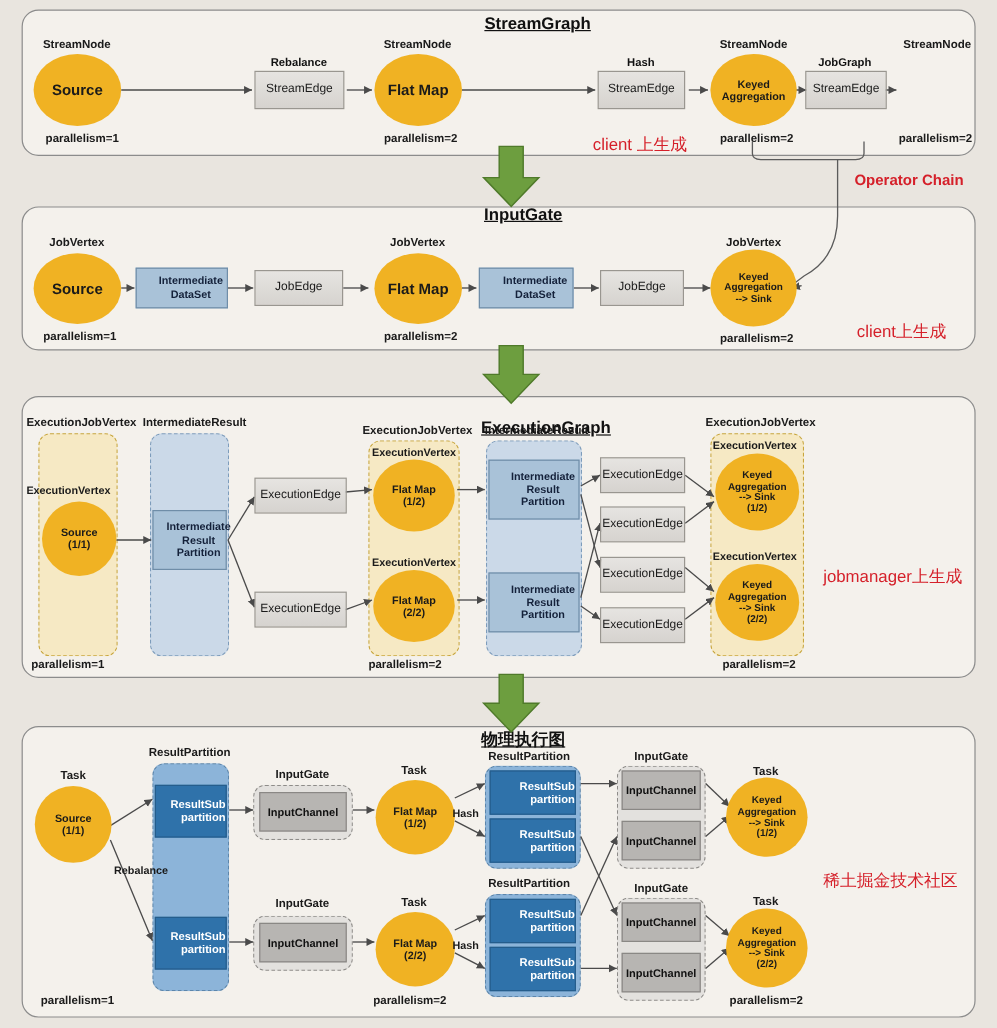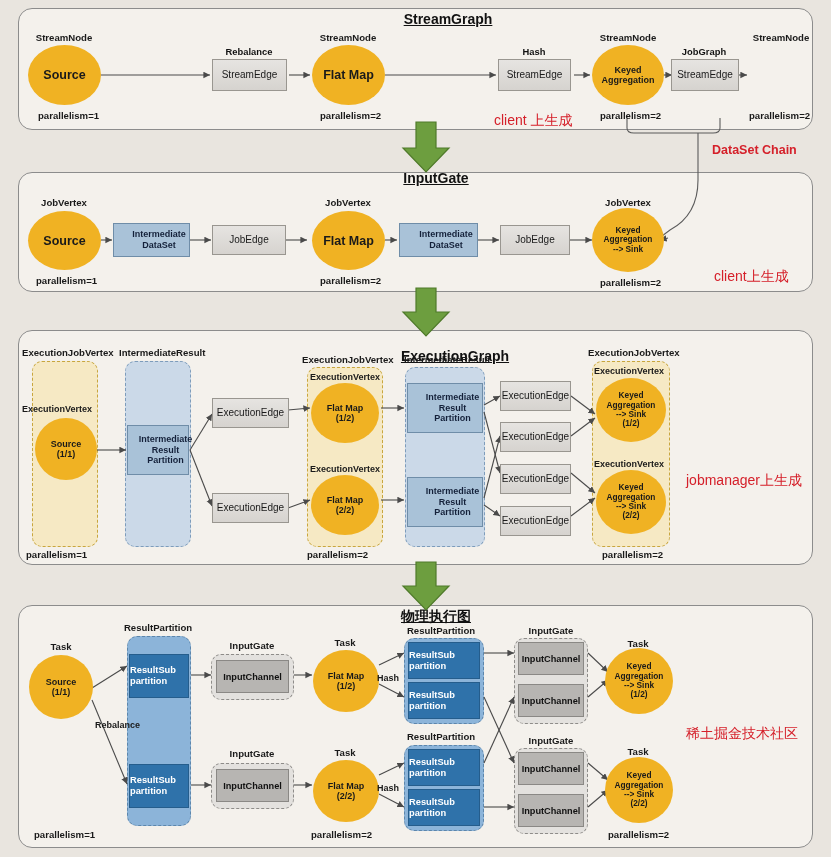--- a/index.html
+++ b/index.html
@@ -63,21 +63,21 @@
     text-align:center;
     font-size:9px;color:#14213a;font-weight:bold;
     box-sizing:border-box;line-height:1.18;
     z-index:5;
     padding-left:15px;
   }
   .deepblue{
     position:absolute;
     background:#2f72aa;
     border:1px solid #255d8c;
-    display:flex;align-items:flex-start;justify-content:center;
+    display:flex;align-items:flex-end;justify-content:center;
     text-align:center;
     font-size:9.3px;color:#ffffff;font-weight:bold;
     box-sizing:border-box;line-height:1.18;
     z-index:5;
   }
   .greybox{
     position:absolute;
     background:#b7b5b2;
     border:1px solid #8a8885;
     display:flex;align-items:center;justify-content:center;
@@ -241,21 +241,21 @@
   </div>
   <div class="lbl" style="left:600px;top:110px;">parallelism=2</div>
 
   <div class="edge-lbl" style="left:704px;top:46px;">JobGraph</div>
   <div class="gbox" style="left:671px;top:59px;width:68px;height:32px;">StreamEdge</div>
 
   <div class="lbl c" style="left:781px;top:32px;">StreamNode</div>
   <div class="lbl" style="left:749px;top:110px;">parallelism=2</div>
 
   <div class="note" style="left:494px;top:112px;">client 上生成</div>
-  <div class="note sm" style="left:712px;top:143px;">DataSet Chain</div>
+  <div class="note sm" style="left:712px;top:143px;">Operator Chain</div>
 
   <div class="panel" style="left:18px;top:172px;width:795px;height:120px;"></div>
   <div class="panel-title" style="left:436px;top:170px;">InputGate</div>
 
   <div class="lbl c" style="left:64px;top:197px;">JobVertex</div>
   <div class="circle big" style="left:28px;top:211px;width:73px;height:59px;">Source</div>
   <div class="lbl" style="left:36px;top:275px;">parallelism=1</div>
 
   <div class="bluebox" style="left:113px;top:223px;width:77px;height:34px;flex-direction:column;">
     <span>Intermediate</span>

